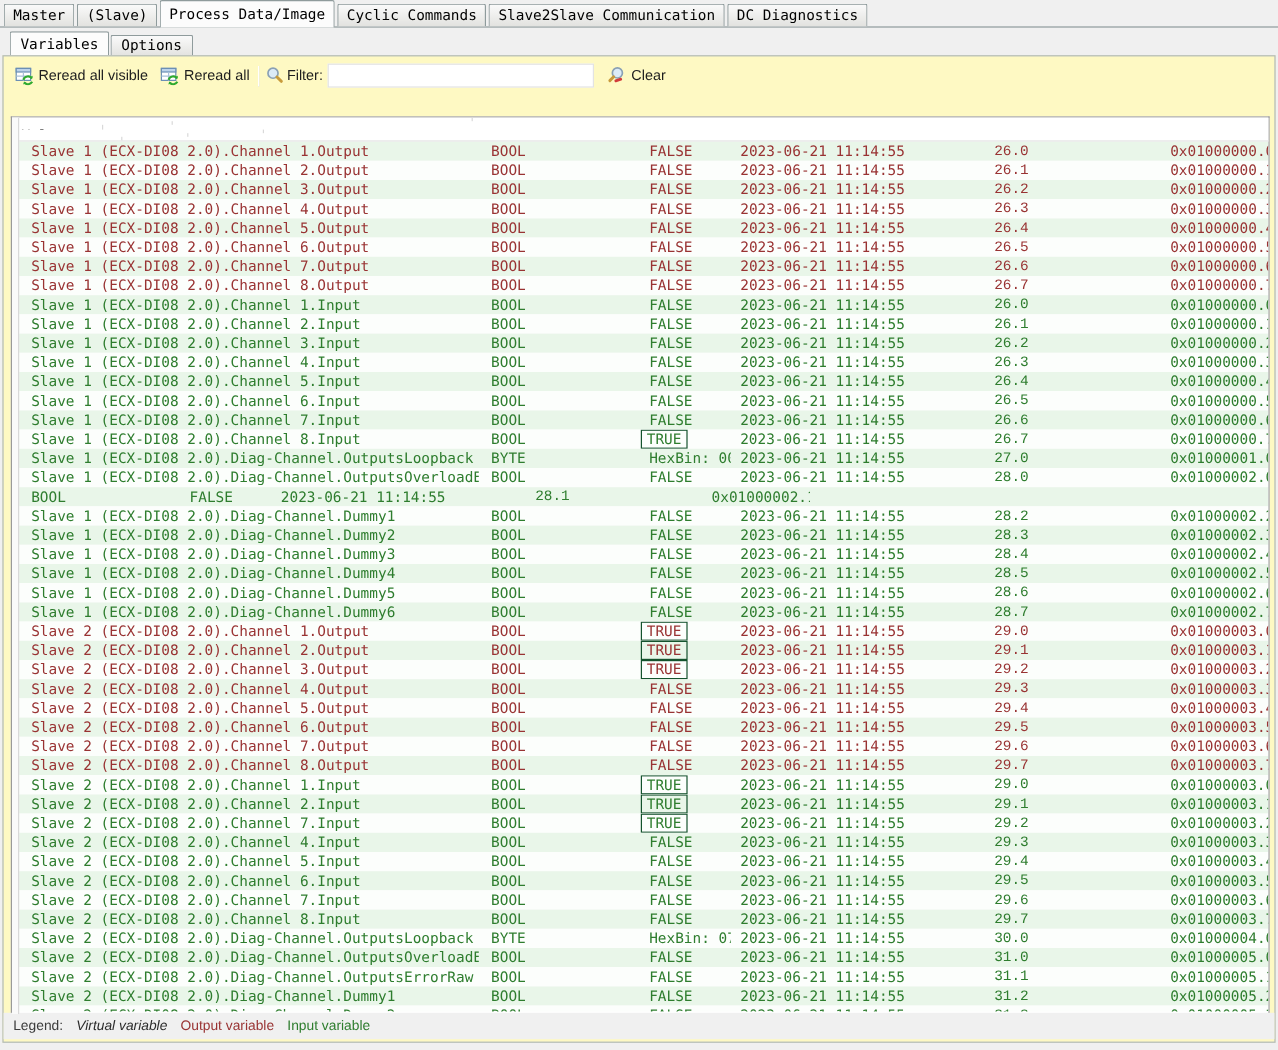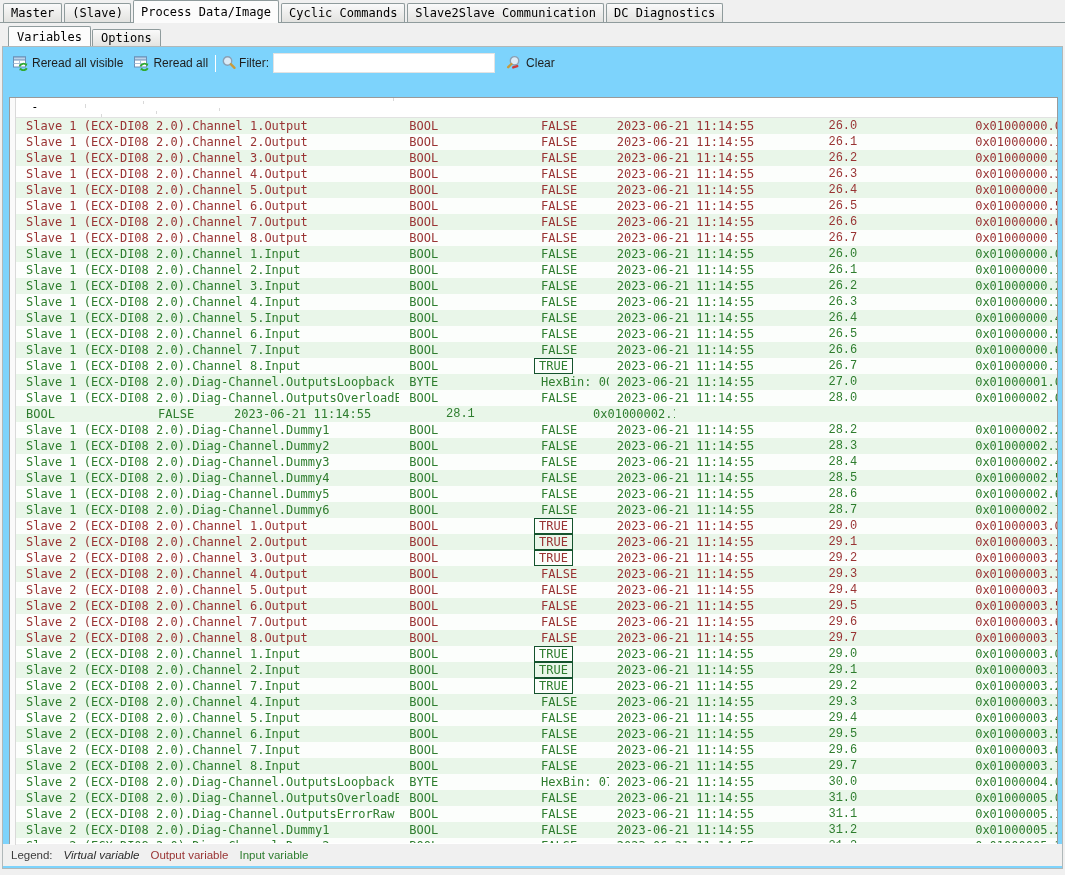--- a/index.html
+++ b/index.html
@@ -24,21 +24,21 @@
 
   
   .sub-tabs { position:absolute; left:6px; top:0; height:22px; display:flex;
               align-items:flex-end; }
   .sub-tab { height:18px; line-height:17px; padding:0 8px; margin-right:1px;
              border:1px solid #8f9b9c; border-bottom:none; border-radius:2px 2px 0 0;
              background:linear-gradient(#fafafa,#e2e2df);
              font-family:"DejaVu Sans Mono", monospace; font-size:12px; white-space:nowrap; }
   .sub-tab.active { height:22px; line-height:21px; background:#fcfcfc; margin-bottom:-1px; }
   .sub-page { position:absolute; left:0; top:21px; width:1061px; height:823px;
-              border:1px solid #b0b8b9; background:#7dd3fc; }
+              border:1px solid #b0b8b9; background:#fef9c3; }
 
   
   .toolbar { position:absolute; left:4px; top:4px; height:24px; right:4px;
              display:flex; align-items:center; font-size:12px; color:#1e1e1e; }
   .tb-btn { display:flex; align-items:center; gap:4px; padding:2px 5px; border-radius:2px;
             cursor:default; }
   .tb-sep { width:1px; height:17px; background:#c6c6c6; border-right:1px solid #ffffff;
             margin:0 5px 0 2px; }
   .tb-label { margin:0 4px 0 2px; }
   .filter-input { width:222px; height:20px; border:1px solid #e3e3e3; background:#ffffff;

